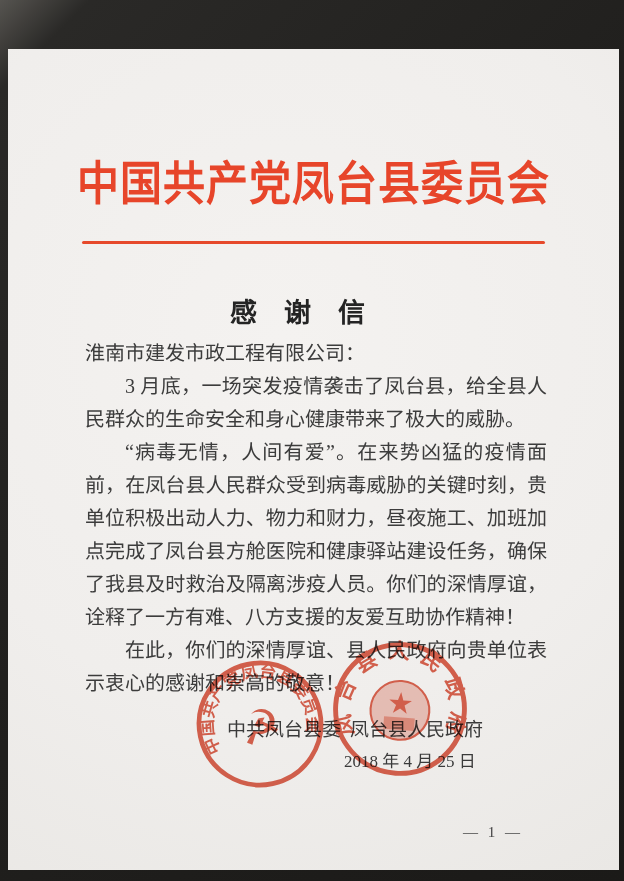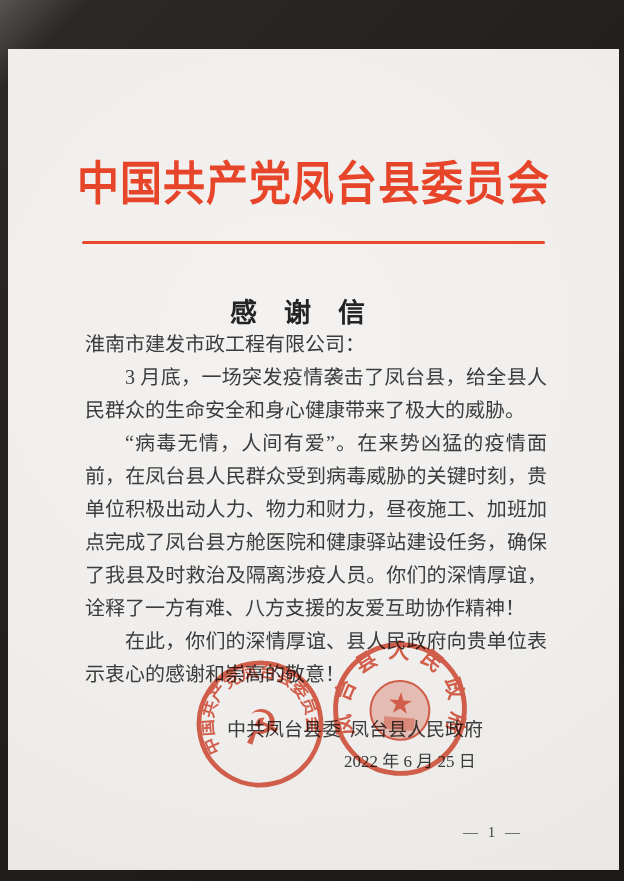--- a/index.html
+++ b/index.html
@@ -26,21 +26,21 @@
   .letterhead-rule {
     position:absolute; left:74px; top:192px; width:463px; height:3px;
     background:#e6492b; border-radius:2px;
   }
   .letter-title {
     position:absolute; left:0; right:32px; top:242px;
     text-align:center;
     font-size:27px; font-weight:700; color:#242424;
   }
   .letter-body {
-    position:absolute; left:77px; top:279px; width:462px;
+    position:absolute; left:77px; top:288px; width:462px;
     font-size:20px; line-height:33px; color:#3c3c3c;
     text-align:justify;
   }
   .letter-body p { margin:0; text-indent:2em; }
   .letter-body p.salutation { text-indent:0; }
   .seal {
     position:absolute; mix-blend-mode:multiply; opacity:.85;
   }
   .seal svg { width:100%; height:100%; }
   .seal-party { left:185px; top:608px; width:134px; height:134px; transform:rotate(-12deg); }
@@ -74,21 +74,21 @@
     <p class="salutation">淮南市建发市政工程有限公司：</p>
     <p>3 月底，一场突发疫情袭击了凤台县，给全县人民群众的生命安全和身心健康带来了极大的威胁。</p>
     <p>“病毒无情，人间有爱”。在来势凶猛的疫情面前，在凤台县人民群众受到病毒威胁的关键时刻，贵单位积极出动人力、物力和财力，昼夜施工、加班加点完成了凤台县方舱医院和健康驿站建设任务，确保了我县及时救治及隔离涉疫人员。你们的深情厚谊，诠释了一方有难、八方支援的友爱互助协作精神！</p>
     <p>在此，你们的深情厚谊、县人民政府向贵单位表示衷心的感谢和崇高的敬意！</p>
   </div>
 
   <span class="signature sig-party">中共凤台县委</span>
 
   <span class="signature sig-gov">凤台县人民政府</span>
 
-  <span class="letter-date">2022 年 6 月 25 日</span>
+  <span class="letter-date">2018 年 4 月 25 日</span>
 
   <div class="seal seal-party">
     <svg viewBox="0 0 200 200">
       <circle cx="100" cy="100" r="91" fill="none" stroke="#d84a32" stroke-width="7"></circle>
       <path id="arc-party" d="M 34.2,123.9 A 70,70 0 1 1 165.8,123.9" fill="none"></path>
       <text font-size="25" fill="#d84a32" font-weight="700" text-anchor="middle">
         <textPath href="#arc-party" startOffset="50%">中国共产党凤台县委员会</textPath>
       </text>
       <text x="100" y="128" font-size="68" fill="#d84a32" text-anchor="middle">☭</text>
     </svg>

